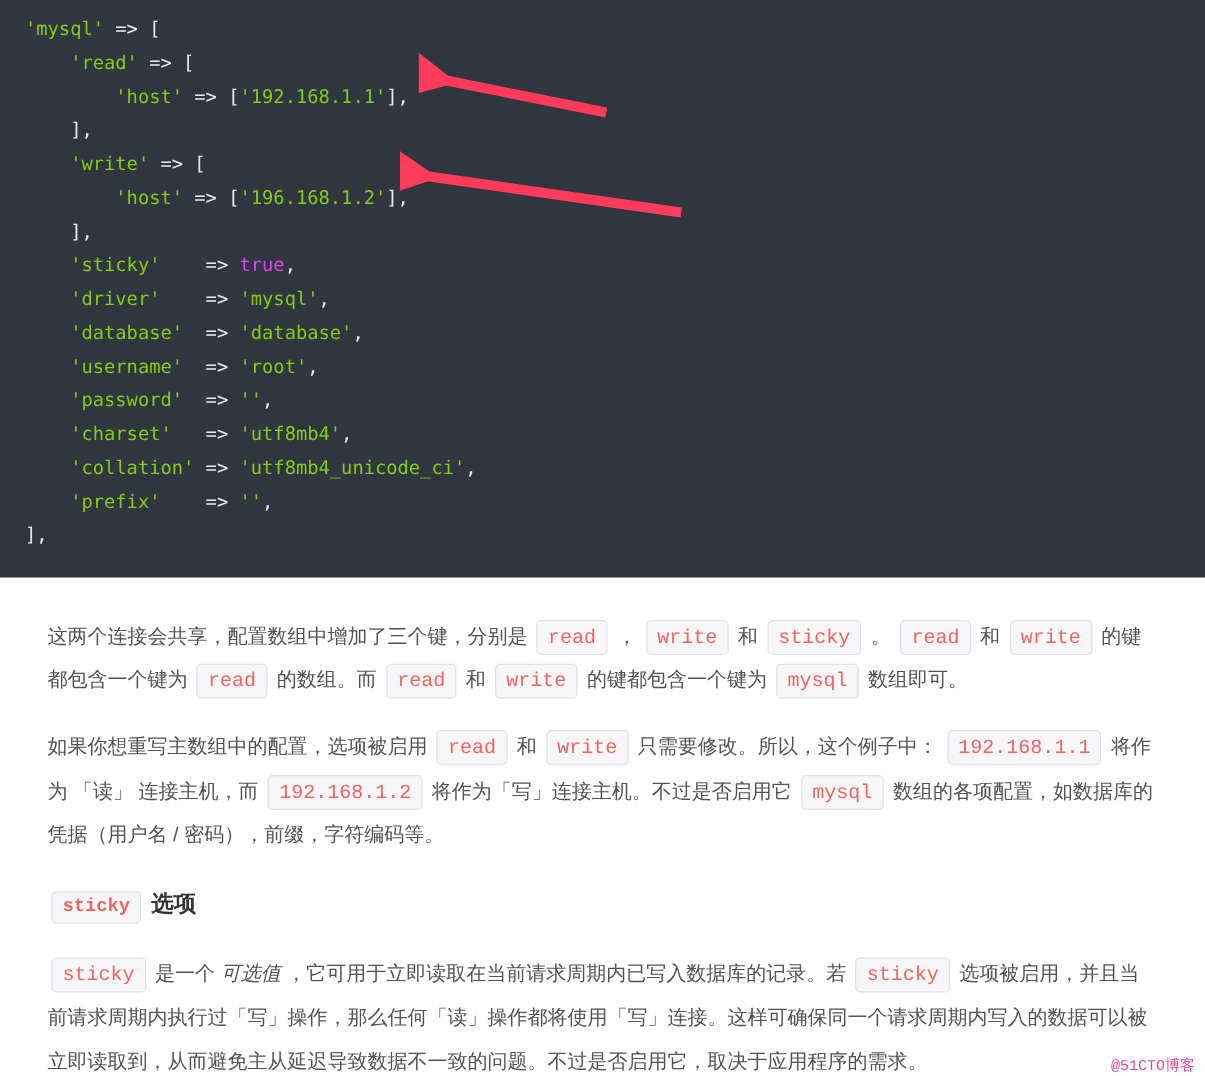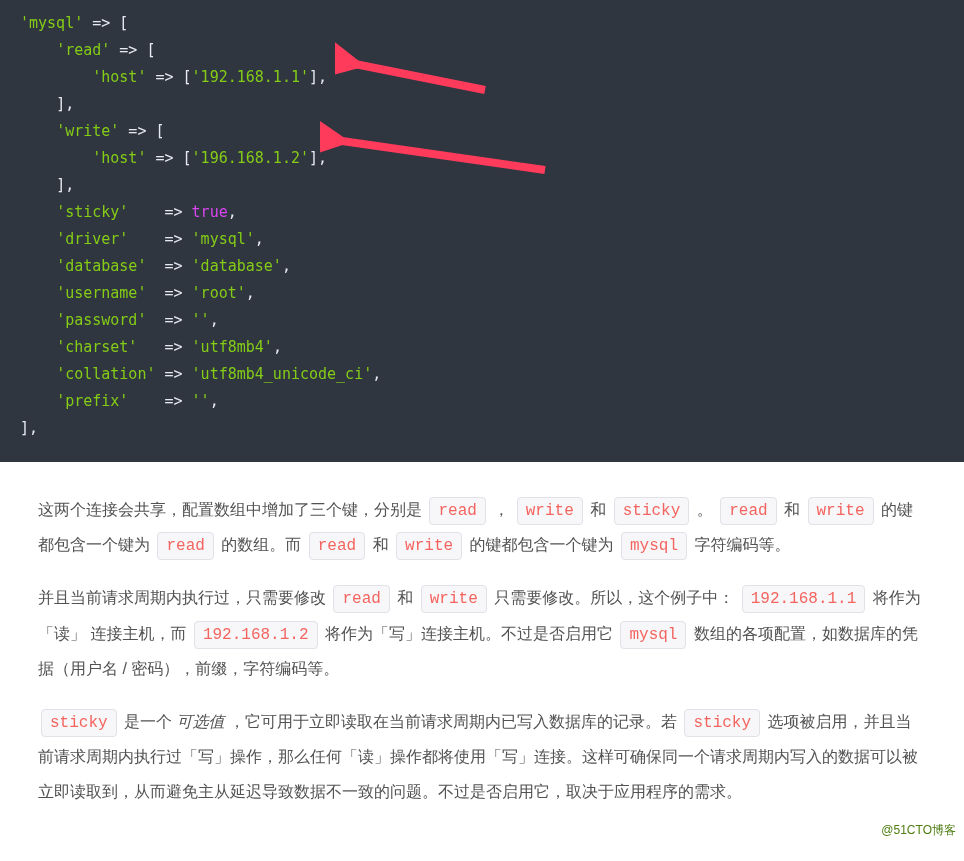--- a/index.html
+++ b/index.html
@@ -50,23 +50,24 @@
     font-size: 18px;
     font-weight: 600;
     color: #333;
     margin: 10px 0 18px 0;
   }
   .section-title .inline-code { font-size: 15px; }
   em.it { }
   .watermark {
     position: fixed;
     right: 8px;
-    bottom: 22px;
+    bottom: 0;
     font-size: 12px;
-    color: #4d7c0f;
+    color: #ec4899;
+    font-family: Liberation Mono, monospace;
   }
 </style>
 </head>
 <body>
 
 <div class="code-block">
   <pre id="code-pre"><span class="str">'mysql'</span><span class="pun"> =&gt; [</span>
     <span class="str">'read'</span><span class="pun"> =&gt; [</span>
         <span class="str">'host'</span><span class="pun"> =&gt; [</span><span class="str">'192.168.1.1'</span><span class="pun">],</span>
     <span class="pun">],</span>
@@ -117,37 +118,40 @@
     <span> 和 </span>
     <span class="inline-code red">write</span>
     <span> 的键都包含一个键为 </span>
     <span class="inline-code red">read</span>
     <span> 的数组。而 </span>
     <span class="inline-code red">read</span>
     <span> 和 </span>
     <span class="inline-code red">write</span>
     <span> 的键都包含一个键为 </span>
     <span class="inline-code red">mysql</span>
-    <span> 字符编码等。</span>
+    <span> 数组即可。</span>
   </p>
 
   <p>
-    <span>并且当前请求周期内执行过，只需要修改 </span>
+    <span>如果你想重写主数组中的配置，选项被启用 </span>
     <span class="inline-code red">read</span>
     <span> 和 </span>
     <span class="inline-code red">write</span>
     <span> 只需要修改。所以，这个例子中： </span>
     <span class="inline-code red">192.168.1.1</span>
     <span> 将作为 「读」 连接主机，而 </span>
     <span class="inline-code red">192.168.1.2</span>
     <span> 将作为「写」连接主机。不过是否启用它 </span>
     <span class="inline-code red">mysql</span>
     <span> 数组的各项配置，如数据库的凭据（用户名 / 密码），前缀，字符编码等。</span>
   </p>
 
+  <div class="section-title">
+    <span class="inline-code red">sticky</span><span> 选项</span>
+  </div>
 
   <p>
     <span class="inline-code red">sticky</span>
     <span> 是一个 </span>
     <em class="it">可选值</em>
     <span>，它可用于立即读取在当前请求周期内已写入数据库的记录。若 </span>
     <span class="inline-code red">sticky</span>
     <span> 选项被启用，并且当前请求周期内执行过「写」操作，那么任何「读」操作都将使用「写」连接。这样可确保同一个请求周期内写入的数据可以被立即读取到，从而避免主从延迟导致数据不一致的问题。不过是否启用它，取决于应用程序的需求。</span>
   </p>
 

